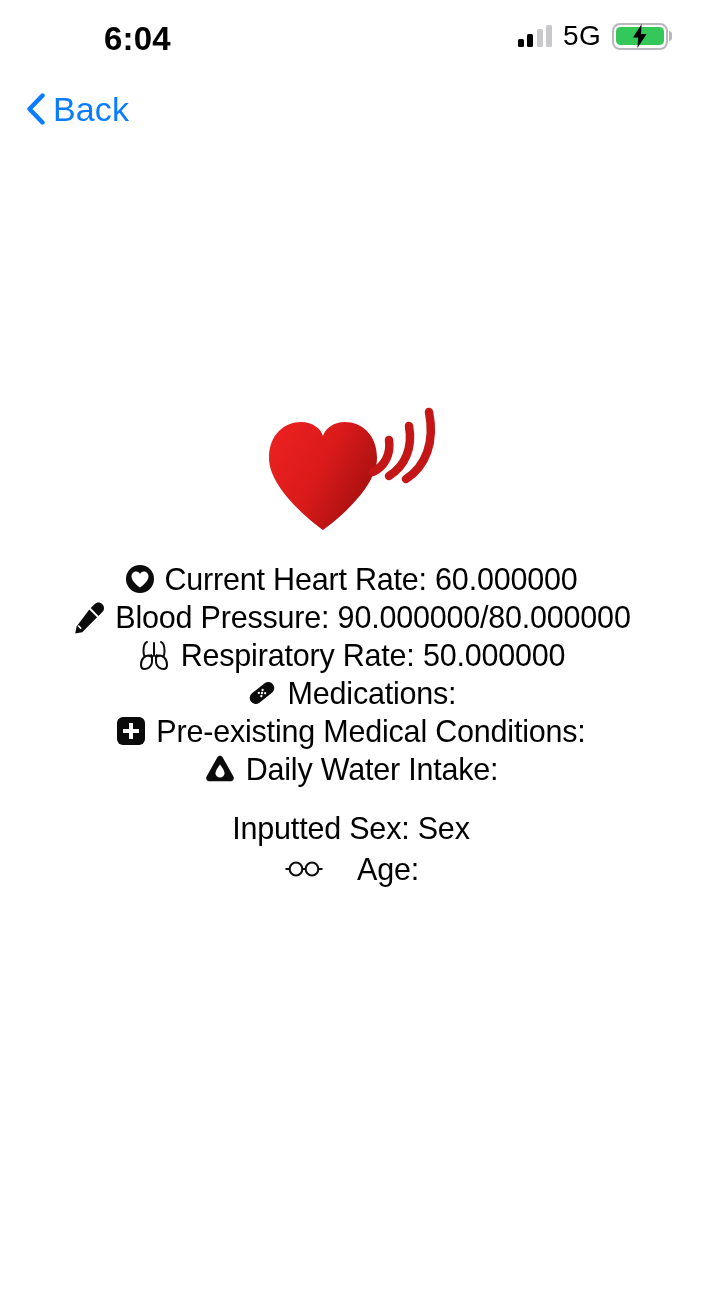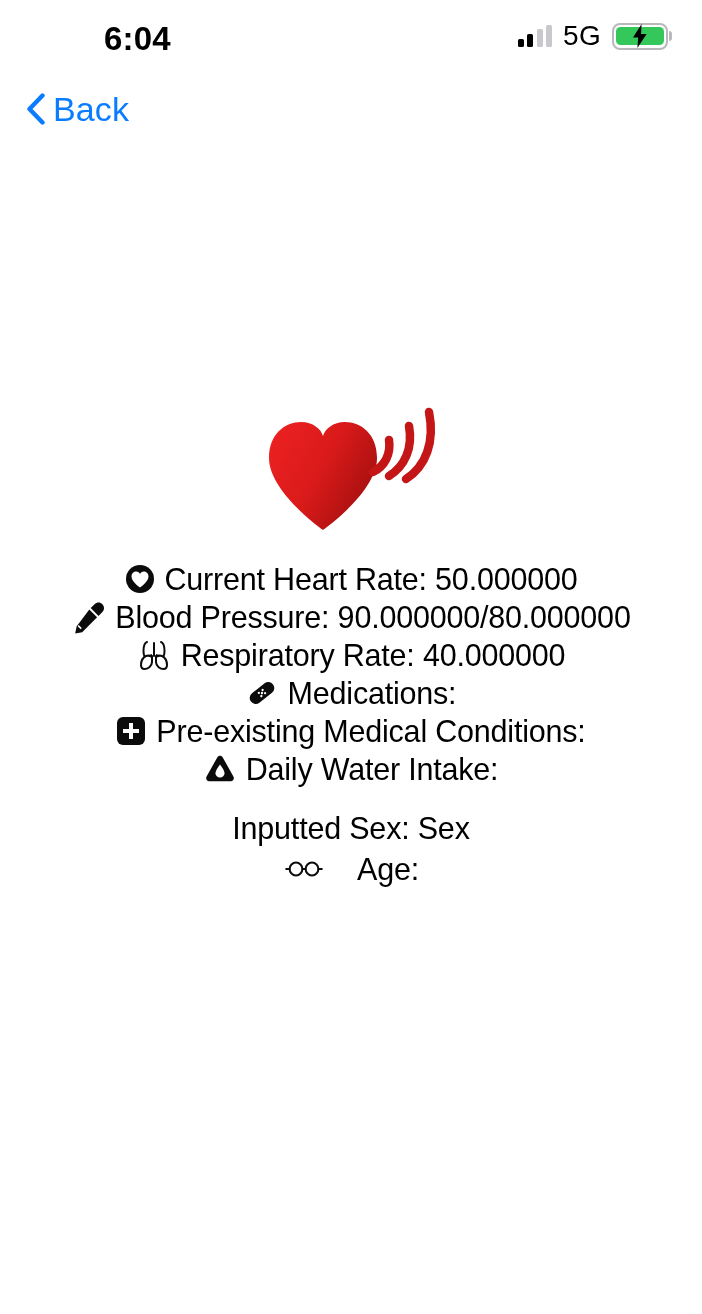--- a/index.html
+++ b/index.html
@@ -253,21 +253,21 @@
 
       <div class="vital-row">
         <span class="row-icon">
           <svg width="30" height="30" viewBox="0 0 30 30">
             <circle cx="15" cy="15" r="14" fill="#0b0b0b"></circle>
             <path d="M15 23.5 C15 23.5 6.5 18 6.5 12.6 C6.5 9.4 8.9 7.6 11.2 7.6
                      C13 7.6 14.4 8.7 15 9.9 C15.6 8.7 17 7.6 18.8 7.6
                      C21.1 7.6 23.5 9.4 23.5 12.6 C23.5 18 15 23.5 15 23.5 Z" fill="#ffffff"></path>
           </svg>
         </span>
-        <span class="vital-label">Current Heart Rate: 50.000000</span>
+        <span class="vital-label">Current Heart Rate: 60.000000</span>
       </div>
 
 
       <div class="vital-row">
         <span class="row-icon">
           <svg width="34" height="34" viewBox="0 0 34 34">
             <g fill="#0b0b0b">
               <path d="M23.6 4.2 C25.8 2 29.3 2 31.4 4.2 C33.6 6.4 33.6 9.8 31.4 12
                        L27.5 15.9 L19.7 8.1 Z"></path>
               <path d="M18.3 9.5 L26.1 17.3 L11.2 32.2 L4.2 33.6 L5.6 26.6 Z"></path>
@@ -289,21 +289,21 @@
                        C23.5 30 19 27.5 19 23 Z"></path>
               <path d="M10 3 C7 4 6.5 8 6.5 12 C6.5 15 7 16.5 7.5 17.5"></path>
               <path d="M24 3 C27 4 27.5 8 27.5 12 C27.5 15 27 16.5 26.5 17.5"></path>
             </g>
             <g fill="#0b0b0b">
               <path d="M10 17 L15 19 L15 15 Z"></path>
               <path d="M24 17 L19 19 L19 15 Z"></path>
             </g>
           </svg>
         </span>
-        <span class="vital-label">Respiratory Rate: 40.000000</span>
+        <span class="vital-label">Respiratory Rate: 50.000000</span>
       </div>
 
       <div class="vital-row">
         <span class="row-icon">
           <svg width="32" height="32" viewBox="0 0 32 32">
             <g transform="rotate(-38 16 16)">
               <rect x="2" y="10" width="28" height="12" rx="6" fill="#0b0b0b"></rect>
               <rect x="11" y="11.2" width="10" height="9.6" rx="1.6" fill="#0b0b0b"></rect>
               <circle cx="13.6" cy="14" r="1.15" fill="#ffffff"></circle>
               <circle cx="18.4" cy="14" r="1.15" fill="#ffffff"></circle>

